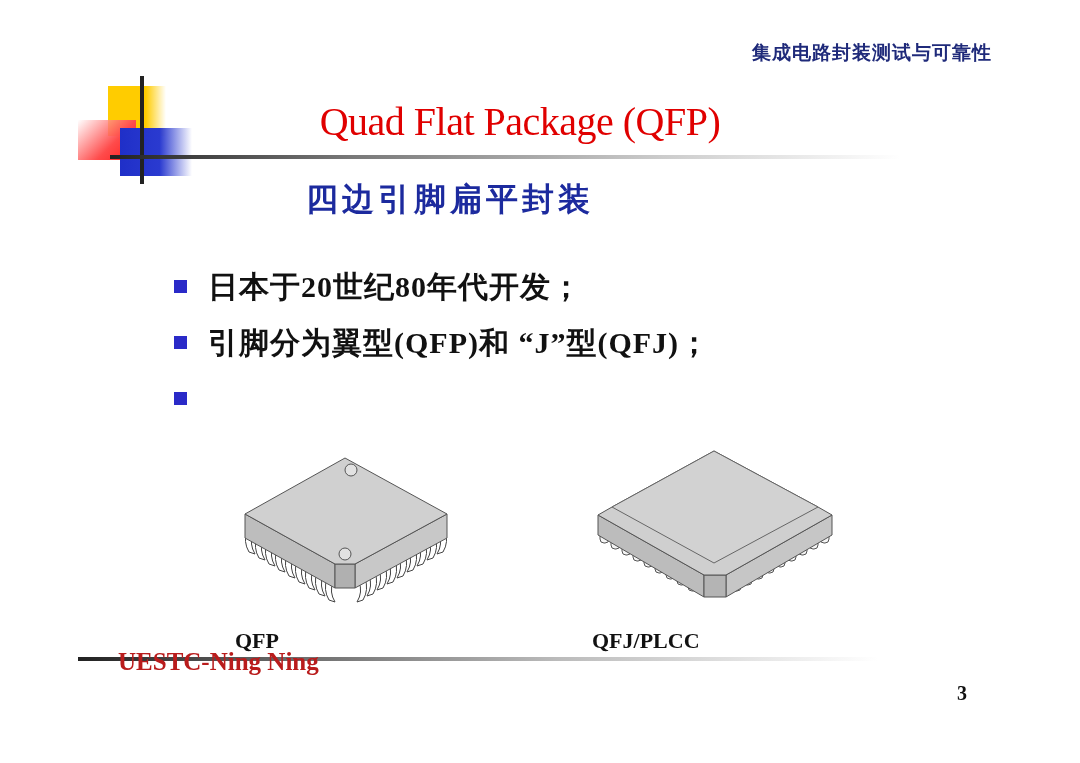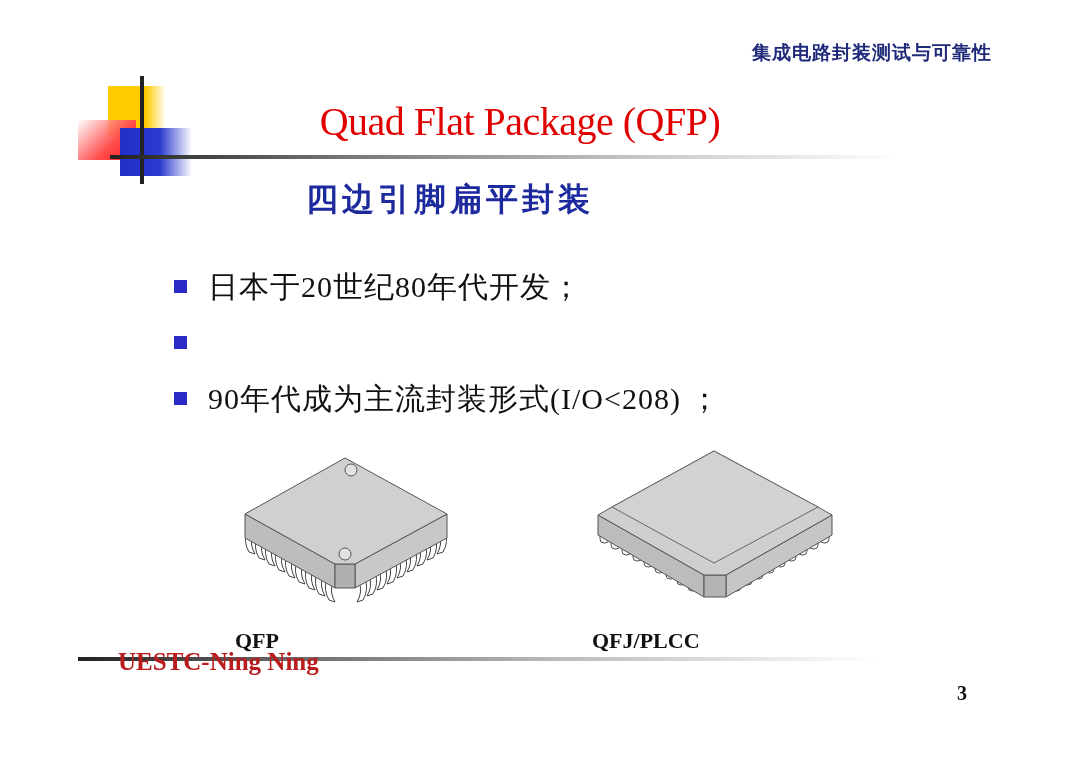--- a/index.html
+++ b/index.html
@@ -14,21 +14,21 @@
               background: linear-gradient(135deg, rgba(255,255,255,0.6) 0%, #ff4b4b 60%, #ff1a1a 100%); }
     .sq-blue { position: absolute; left: 42px; top: 52px; width: 72px; height: 48px;
                background: linear-gradient(to right, #1f2fc8 0%, #2a3ad0 55%, rgba(40,55,210,0) 100%); }
     .logo-vline { position: absolute; left: 62px; top: 0px; width: 4px; height: 108px; background: #222; }
     .title-rule { position: absolute; left: 110px; top: 155px; width: 790px; height: 4px;
                   background: linear-gradient(to right, #222 0%, #777 30%, #ccc 70%, rgba(255,255,255,0) 100%); }
     .title { position: absolute; left: 0; width: 1040px; top: 98px; text-align: center;
              font-family: Liberation Serif, serif; font-size: 40px; color: #e00000; letter-spacing: -0.5px; }
     .subtitle { position: absolute; left: 0; width: 900px; top: 178px; text-align: center;
                 font-size: 32px; color: #1c2a9e; font-weight: bold; letter-spacing: 4px; }
-    .bullets { position: absolute; left: 170px; top: 262px; margin: 0; padding: 0; list-style: none; }
+    .bullets { position: absolute; left: 170px; top: 262px; margin: 0; padding: 0; list-style: none; font-weight: bold; }
     .bullets li { position: relative; height: 56px; line-height: 50px; font-size: 30px; color: #111;
                   padding-left: 38px; white-space: nowrap; }
     .bullet-sq { position: absolute; left: 4px; top: 18px; width: 13px; height: 13px; background: #2a2ac8; }
     .bullet-text { font-family: "Liberation Serif", serif; letter-spacing: 1px; }
     .figure { position: absolute; }
     .fig-qfp { left: 235px; top: 450px; width: 230px; }
     .fig-qfj { left: 592px; top: 445px; width: 250px; }
     .fig-label { display: block; font-family: "Liberation Serif", serif; font-weight: bold; font-size: 22px;
                  color: #111; margin-top: 14px; }
     .footer-rule { position: absolute; left: 78px; top: 657px; width: 800px; height: 4px;
@@ -55,24 +55,24 @@
 
 <div class="subtitle">四边引脚扁平封装</div>
 
 <ul class="bullets">
   <li>
     <span class="bullet-sq"></span>
     <span class="bullet-text">日本于20世纪80年代开发；</span>
   </li>
   <li>
     <span class="bullet-sq"></span>
+    <span class="bullet-text">引脚分为翼型(QFP)和 “J”型(QFJ)；</span>
   </li>
   <li>
     <span class="bullet-sq"></span>
-    <span class="bullet-text">90年代成为主流封装形式(I/O&lt;208) ；</span>
   </li>
 </ul>
 
 <div class="figure fig-qfp">
   <svg width="230" height="160" viewBox="0 0 230 160">
 
     <g stroke="#444" stroke-width="1" fill="#fff">
       <path d="M12,80 q-4,12 2,22 l6,2 q-6,-10 -2,-20 z"></path>
       <path d="M22,86 q-4,12 2,22 l6,2 q-6,-10 -2,-20 z"></path>
       <path d="M32,92 q-4,12 2,22 l6,2 q-6,-10 -2,-20 z"></path>

